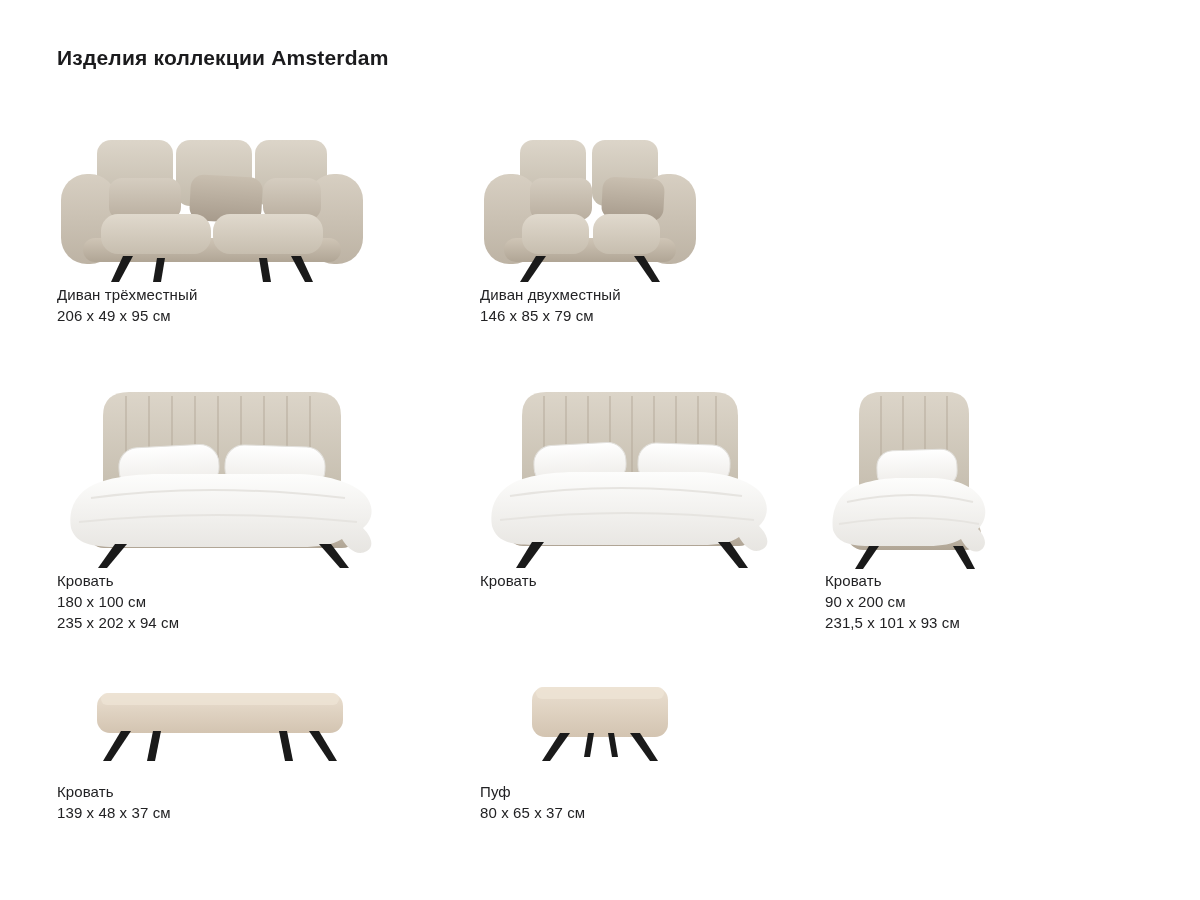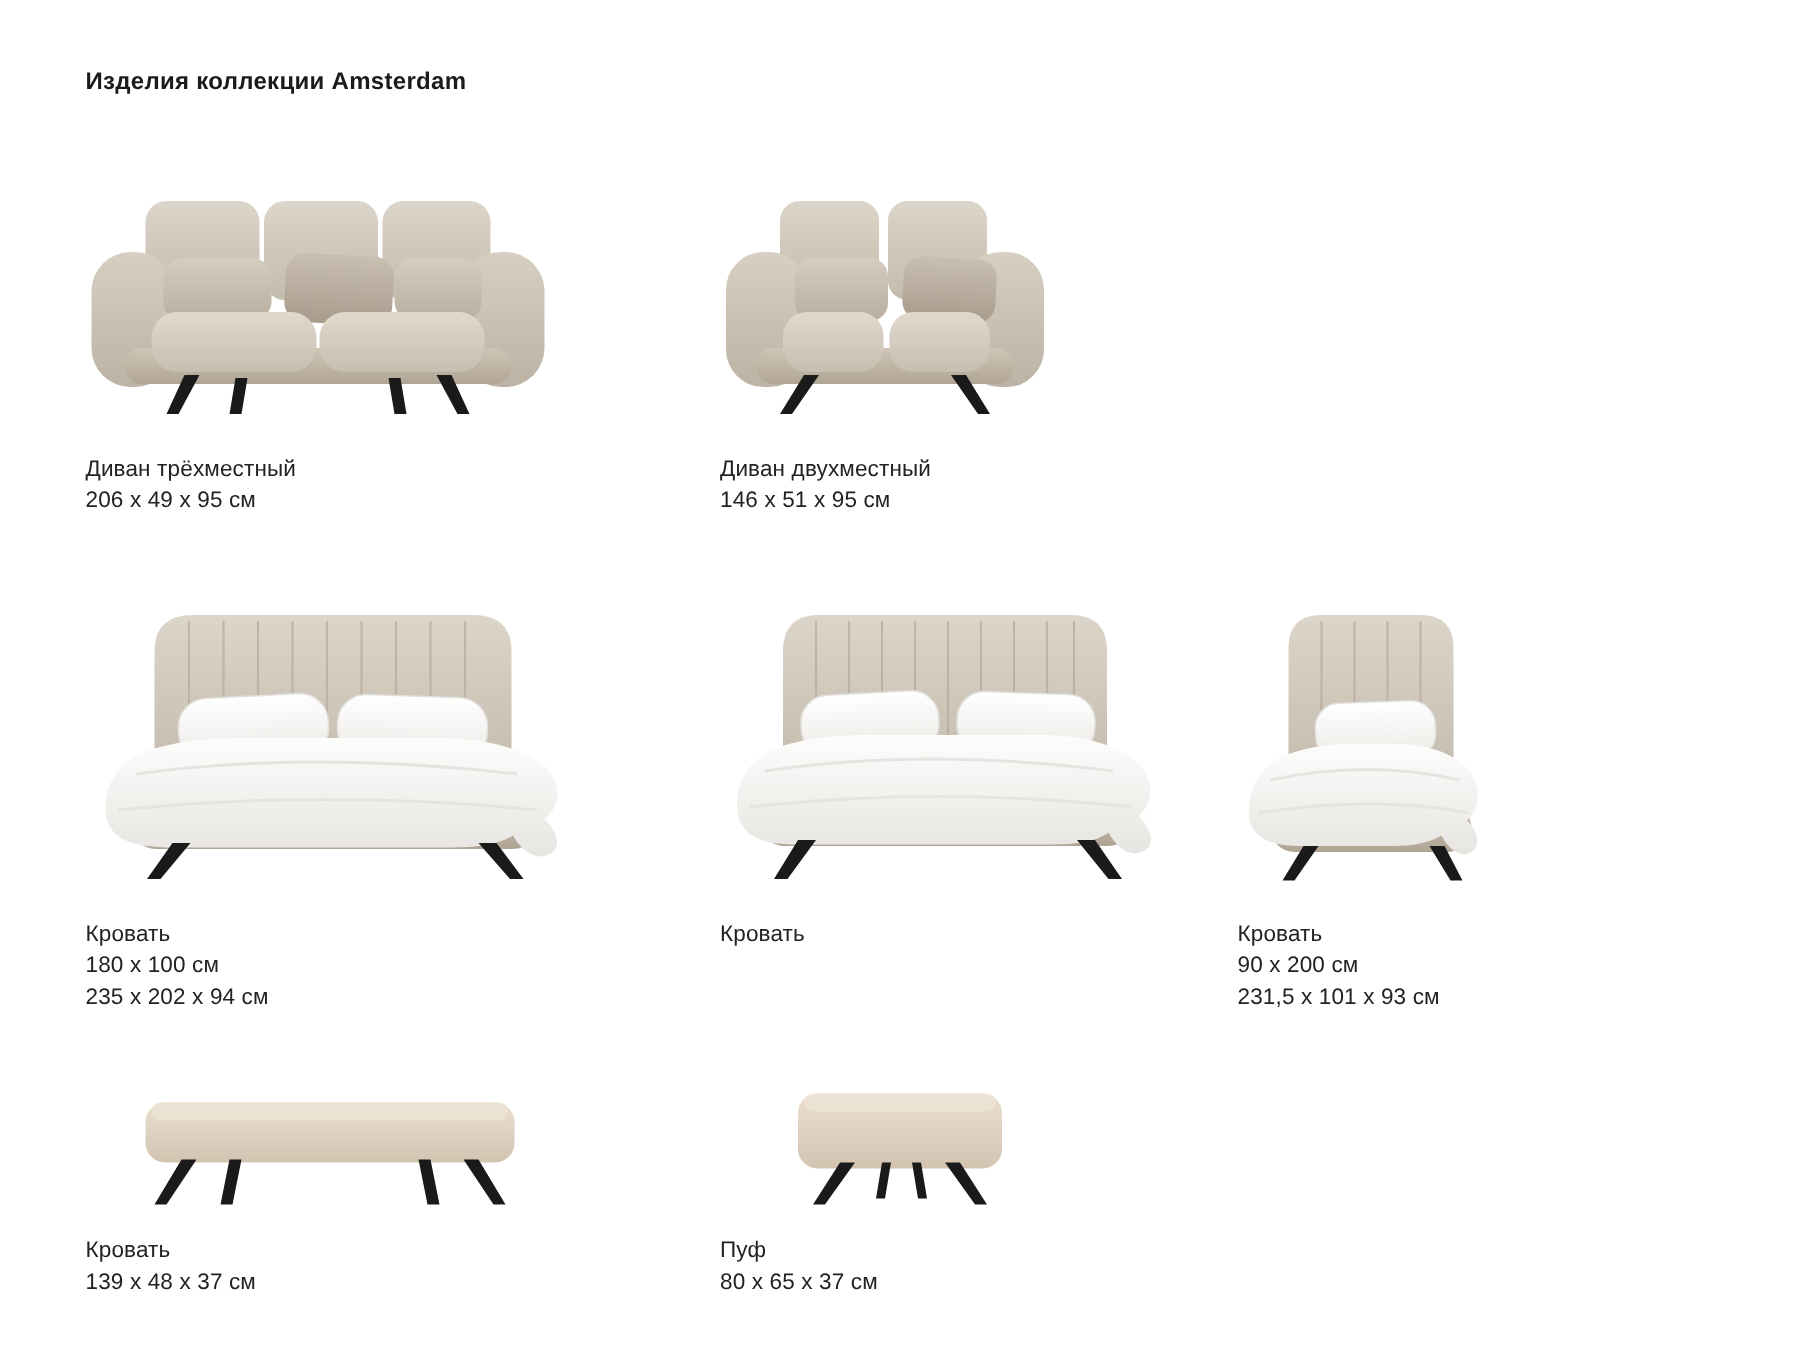--- a/index.html
+++ b/index.html
@@ -4,34 +4,34 @@
 <style>
   * { margin:0; padding:0; box-sizing:border-box; }
   html,body { background:#ffffff; }
   body {
     width:1200px; height:900px; overflow:hidden;
     font-family:"Liberation Sans", sans-serif;
     color:#1d1d1f;
   }
   .page { padding:46px 0 0 57px; width:1200px; }
   .title {
-    font-size:16px; font-weight:600; letter-spacing:.2px; color:#1b1b1d;
+    font-size:21px; font-weight:600; letter-spacing:.2px; color:#1b1b1d;
     margin-bottom:62px;
   }
   .row { display:grid; grid-template-columns:423px 345px 1fr; align-items:start; }
   .row-2 { margin-top:62px; }
   .row-3 { margin-top:50px; }
   .cell { display:block; }
   .img-box { display:flex; align-items:flex-end; }
   .row-1 .img-box { height:152px; }
   .row-2 .img-box { height:182px; }
   .row-3 .img-box { height:82px; }
   .img-indent-bench { margin-left:38px; }
   .img-indent-pouf  { margin-left:40px; }
-  figcaption { margin-top:24px; }
+  figcaption { margin-top:0; }
   .row-3 figcaption { margin-top:16px; }
   .p-name, .p-dim {
     font-size:15px; line-height:21px; color:#222224; font-weight:400;
     letter-spacing:.1px;
   }
   svg { display:block; }
   .defs-holder { position:absolute; width:0; height:0; overflow:hidden; }
 </style>
 </head>
 <body>
@@ -123,21 +123,21 @@
             </g>
           <rect x="24" y="106" width="172" height="24" rx="12" fill="url(#gBase)"></rect>
           <rect x="42" y="82" width="67" height="40" rx="16" fill="url(#gSeat)"></rect>
           <rect x="113" y="82" width="67" height="40" rx="16" fill="url(#gSeat)"></rect>
           <polygon points="56,124 66,124 48,150 40,150" fill="#1a1a1a"></polygon>
           <polygon points="154,124 164,124 180,150 172,150" fill="#1a1a1a"></polygon>
         </svg>
       </div>
       <figcaption>
         <div class="p-name">Диван двухместный</div>
-        <div class="p-dim">146 x 51 x 95 см</div>
+        <div class="p-dim">146 x 85 x 79 см</div>
       </figcaption>
     </figure>
 
   </div>
 
   <div class="row row-2">
 
     <figure class="cell">
       <div class="img-box">
         <svg width="330" height="182" viewBox="0 0 330 182">

